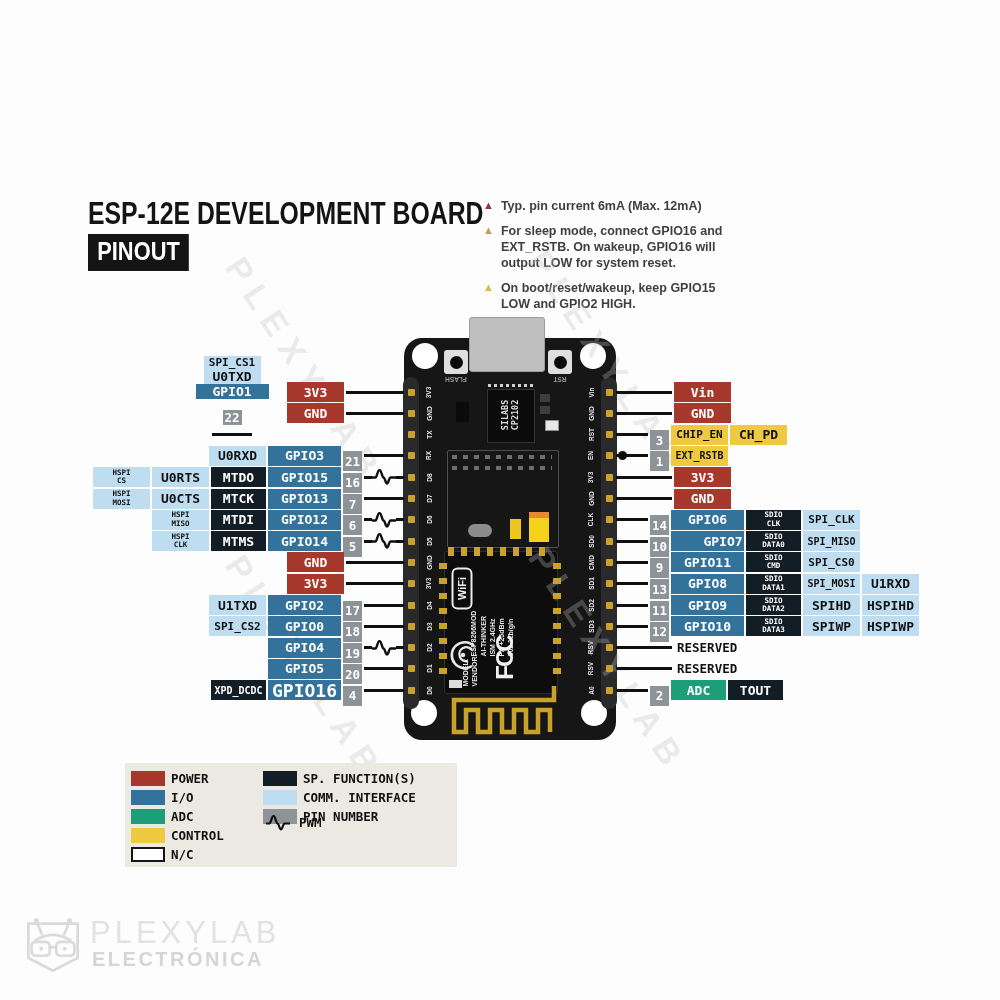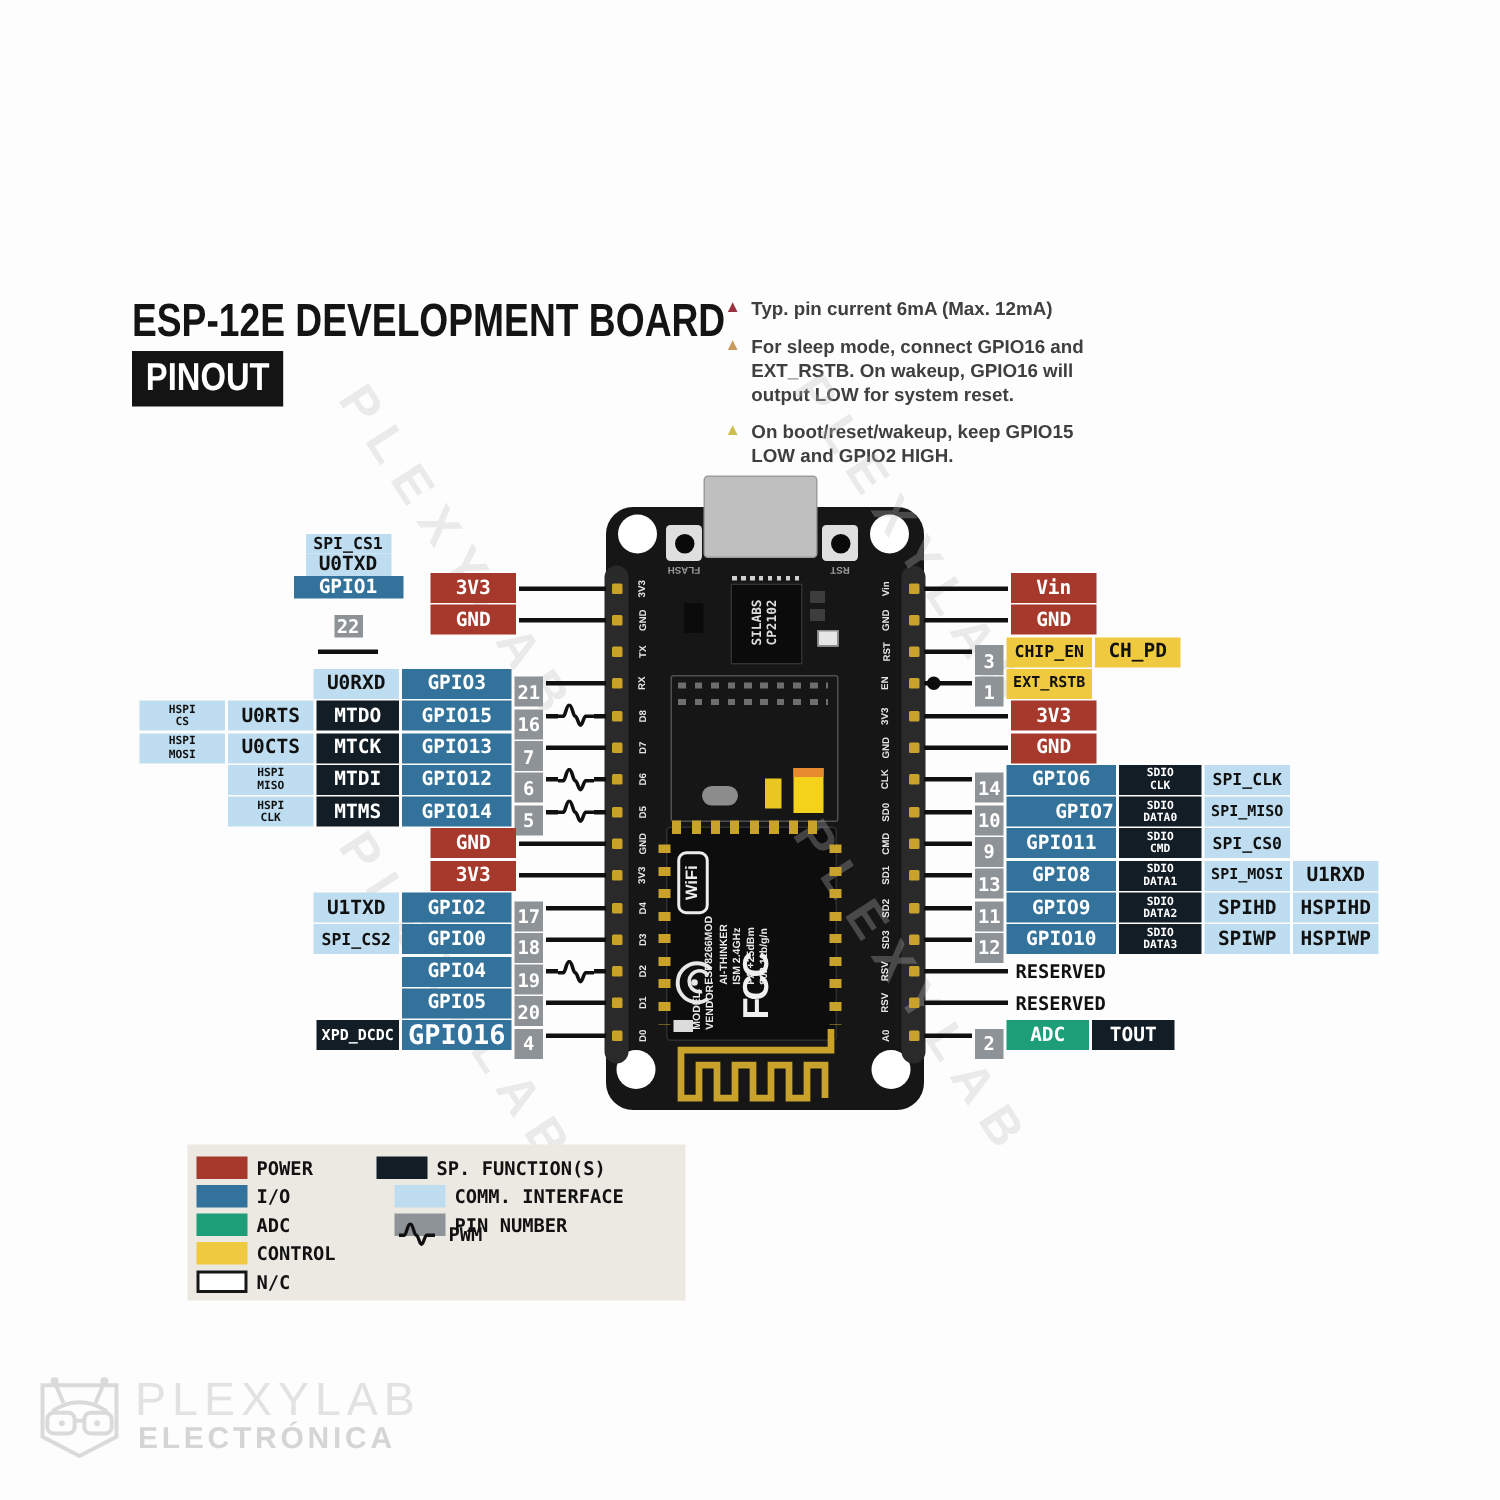--- a/index.html
+++ b/index.html
@@ -454,21 +454,21 @@
         <span class="leg-label">ADC</span>
       </div>
       <div class="leg-item" style="left: 6px; top: 65px; position: absolute;">
         <div class="leg-swatch sw-control"></div>
         <span class="leg-label">CONTROL</span>
       </div>
       <div class="leg-item" style="left: 6px; top: 84px; position: absolute;">
         <div class="leg-swatch sw-nc"></div>
         <span class="leg-label">N/C</span>
       </div>
-      <div class="leg-item" style="left: 126px; top: 8px; position: absolute;">
+      <div class="leg-item" style="left: 138px; top: 8px; position: absolute;">
         <div class="leg-swatch sw-sp"></div>
         <span class="leg-label">SP. FUNCTION(S)</span>
       </div>
       <div class="leg-item" style="left: 138px; top: 27px; position: absolute;">
         <div class="leg-swatch sw-comm"></div>
         <span class="leg-label">COMM. INTERFACE</span>
       </div>
       <div class="leg-item" style="left: 138px; top: 46px; position: absolute;">
         <div class="leg-swatch sw-pin"></div>
         <span class="leg-label">PIN NUMBER</span>

